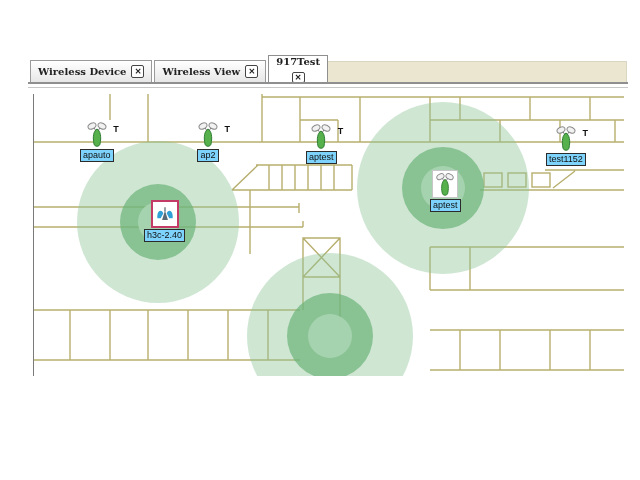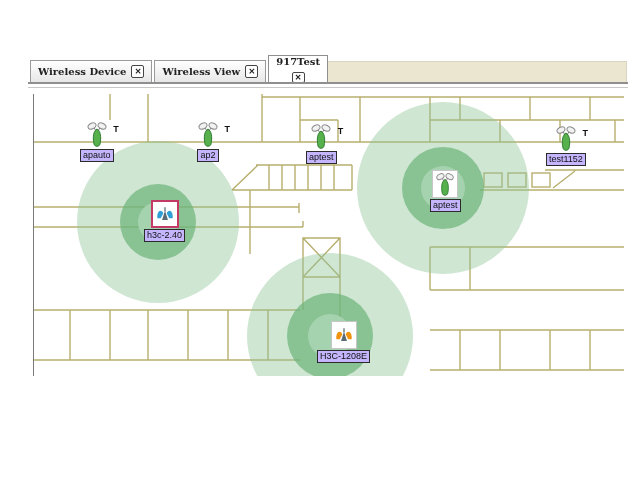--- a/index.html
+++ b/index.html
@@ -32,21 +32,21 @@
   .cv.mid{background:rgba(110,180,122,0.72);}
   .cv.core{background:rgba(168,212,176,0.95);}
 
   
   .ap{position:absolute;display:flex;flex-direction:column;align-items:center;z-index:5;cursor:pointer;}
   .ap-glyph{position:relative;width:24px;height:28px;display:block;}
   .ap-box{position:relative;width:26px;height:28px;background:#fff;border:1px solid #c6c6c6;
           display:flex;align-items:center;justify-content:center;box-sizing:border-box;}
   .ap-box.crimson{border:2px solid #c43a67;width:28px;height:28px;}
   .ap-badge{position:absolute;top:4px;right:-10px;font:bold 9px "Liberation Sans",sans-serif;color:#111;}
-  .ap-label{margin-top:1px;background:#c4b5fd;border:1px solid #2b2b2b;padding:0 2px;
+  .ap-label{margin-top:1px;background:#7dd3fc;border:1px solid #2b2b2b;padding:0 2px;
             font:9px/11px "Liberation Sans",sans-serif;color:#111;white-space:nowrap;}
 
   
   .hscroll{position:absolute;left:6px;top:356px;width:593px;height:9px;}
   .hscroll .arrow{position:absolute;left:2px;top:0px;font:8px "Liberation Sans",sans-serif;color:#9aa4b8;}
   .hscroll .thumb{position:absolute;left:14px;right:2px;top:1px;height:6px;background:#cdd9f1;
                   border:1px solid #b3c2e0;border-radius:3px;}
 </style>
 </head>
 <body>
@@ -181,31 +181,20 @@
           <svg width="22" height="26" viewBox="0 0 24 28">
             <ellipse cx="7" cy="6" rx="4.2" ry="2.8" fill="#f2f2f2" stroke="#8a8a8a" transform="rotate(-28 7 6)"></ellipse>
             <ellipse cx="17" cy="6" rx="4.2" ry="2.8" fill="#f2f2f2" stroke="#8a8a8a" transform="rotate(28 17 6)"></ellipse>
             <path d="M9,8 L12,12 L15,8" stroke="#7a7a7a" fill="none"></path>
             <path d="M12,9 C8.5,11 7.5,17 9,24 C9.5,27 14.5,27 15,24 C16.5,17 15.5,11 12,9 Z" fill="#56b14c" stroke="#2f7d33"></path>
           </svg>
         </span>
         <span class="ap-label">aptest</span>
       </div>
 
-      <div class="ap" style="left:283px;top:227px;">
-        <span class="ap-box">
-          <svg width="22" height="22" viewBox="0 0 26 26">
-            <path d="M4,18 C3,10 8,6 11,12 L8,18 Z" fill="#f0920d"></path>
-            <path d="M22,18 C23,10 18,6 15,12 L18,18 Z" fill="#f0920d"></path>
-            <line x1="13" y1="5" x2="13" y2="10" stroke="#5a6b75" stroke-width="1.5"></line>
-            <path d="M13,9 L9.5,20 L16.5,20 Z" fill="#5a6b75"></path>
-          </svg>
-        </span>
-        <span class="ap-label">H3C-1208E</span>
-      </div>
 
     </div>
 
     <div class="hscroll">
       <span class="arrow">◂</span>
       <div class="thumb"></div>
     </div>
 
   </div>
 </div>

